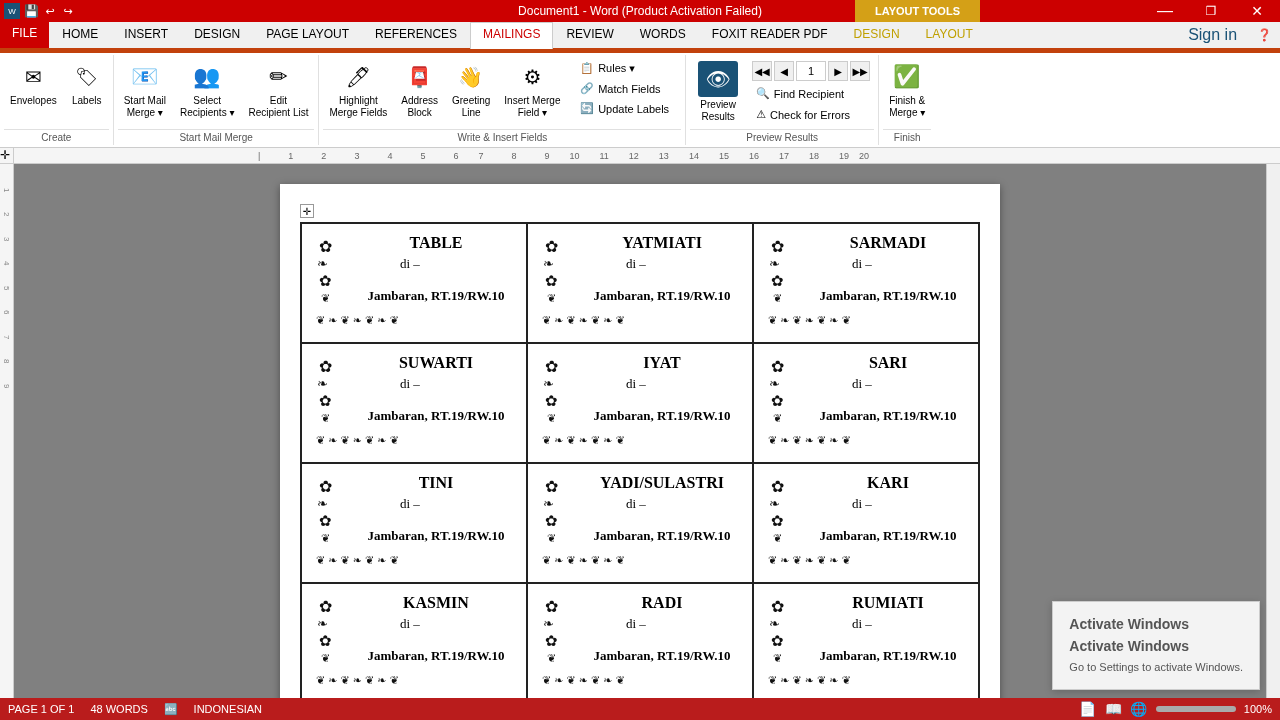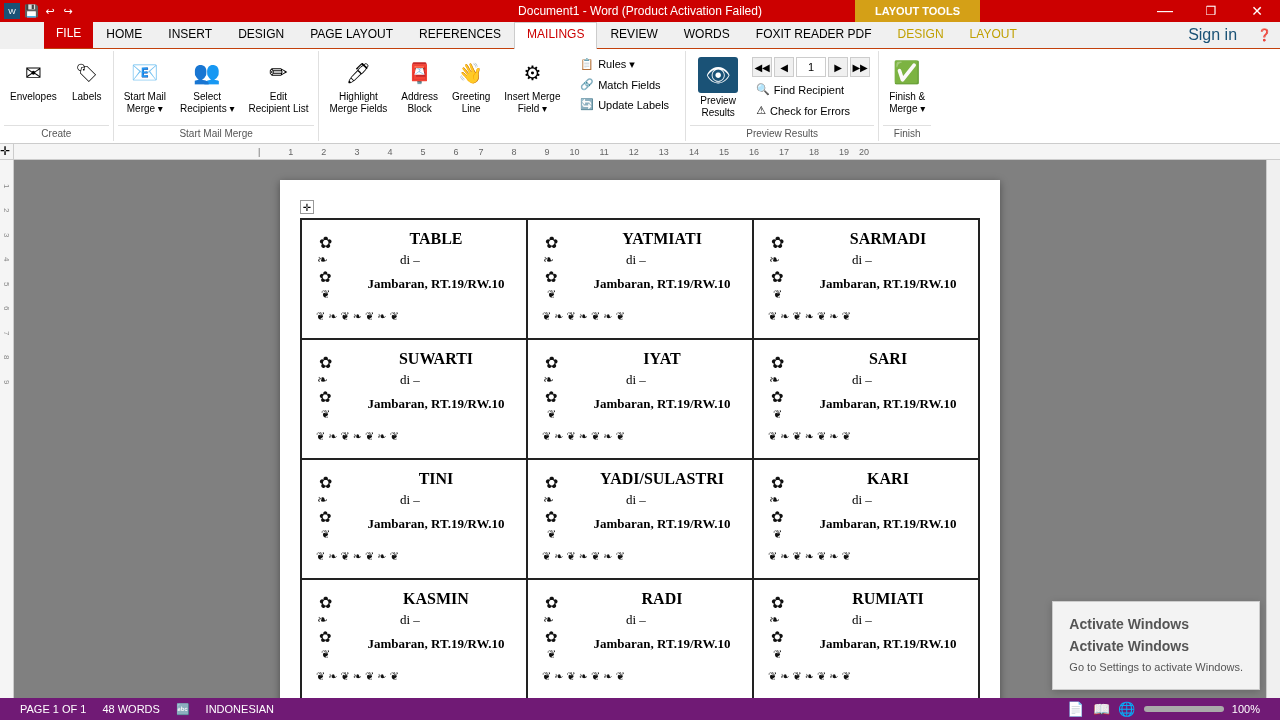--- a/index.html
+++ b/index.html
@@ -6,55 +6,55 @@
     body { width: 1280px; height: 720px; overflow: hidden; font-family: 'Segoe UI', Arial, sans-serif; font-size: 12px; background: #f0f0f0; display: flex; flex-direction: column; }
 
     
     .title-bar { height: 22px; background: #c00; display: flex; align-items: center; justify-content: center; position: relative; }
     .title-bar-text { color: white; font-size: 12px; }
     .title-bar-controls { position: absolute; right: 0; display: flex; align-items: center; gap: 0; }
     .title-bar-btn { width: 46px; height: 22px; display: flex; align-items: center; justify-content: center; cursor: pointer; color: white; font-size: 11px; }
     .table-tools-tab { position: absolute; right: 300px; top: 0; height: 22px; background: #d4a017; padding: 0 20px; display: flex; align-items: center; color: white; font-size: 11px; font-weight: bold; }
     .title-bar-left { position: absolute; left: 0; display: flex; align-items: center; gap: 4px; padding-left: 4px; }
     .title-icon { width: 16px; height: 16px; background: #1a5276; display: flex; align-items: center; justify-content: center; color: white; font-size: 8px; }
-    .ribbon-tabs { display: flex; background: #f0f0f0; border-bottom: 1px solid #c2410c; margin-left: 44px; }
+    .ribbon-tabs { display: flex; background: #f0f0f0; border-bottom: 5px solid #c2410c; }
     .ribbon-tab { padding: 4px 12px; font-size: 12px; cursor: pointer; border: 1px solid transparent; border-bottom: none; }
     .ribbon-tab.active { background: #fff; border-color: #ccc; border-bottom-color: #fff; color: #c00; margin-bottom: -1px; }
     .sign-in { margin-left: auto; padding: 4px 12px; font-size: 16px; color: #1a5276; cursor: pointer; }
 
     
     .ribbon-content { display: flex; align-items: stretch; padding: 2px 0; min-height: 80px; background: #fff; border-bottom: 1px solid #ccc; }
     .ribbon-group { display: flex; flex-direction: column; padding: 2px 4px; border-right: 1px solid #e0e0e0; min-width: fit-content; }
     .ribbon-group-items { display: flex; align-items: flex-start; gap: 2px; flex: 1; }
     .ribbon-group-label { text-align: center; font-size: 10px; color: #555; padding-top: 2px; border-top: 1px solid #e0e0e0; margin-top: 2px; }
     .ribbon-btn { display: flex; flex-direction: column; align-items: center; justify-content: flex-start; padding: 4px 6px; cursor: pointer; border-radius: 2px; min-width: 40px; gap: 2px; }
     .ribbon-btn-icon { width: 32px; height: 32px; display: flex; align-items: center; justify-content: center; font-size: 20px; }
     .ribbon-btn-label { font-size: 10px; text-align: center; line-height: 1.2; }
     .ribbon-btn.small { flex-direction: row; padding: 3px 8px; min-width: auto; gap: 4px; font-size: 11px; }
     .nav-btn { width: 20px; height: 20px; display: flex; align-items: center; justify-content: center; cursor: pointer; font-size: 10px; border: 1px solid #ccc; background: #f0f0f0; }
     .nav-input { width: 30px; height: 20px; text-align: center; border: 1px solid #ccc; font-size: 11px; }
     .preview-large { display: flex; flex-direction: column; align-items: center; gap: 2px; padding: 4px 8px; cursor: pointer; }
     .preview-icon-large { width: 40px; height: 40px; display: flex; align-items: center; justify-content: center; font-size: 28px; color: #c00; }
 
     
-    .status-bar { height: 22px; background: #701a75; display: flex; align-items: center; padding: 0 20px; color: white; font-size: 11px; gap: 16px; margin-top: auto; }
+    .status-bar { height: 22px; background: #b91c1c; display: flex; align-items: center; padding: 0 8px; color: white; font-size: 11px; gap: 16px; margin-top: auto; }
     .status-right { margin-left: auto; display: flex; align-items: center; gap: 8px; }
     .zoom-slider { width: 80px; height: 6px; background: #aaa; border-radius: 3px; cursor: pointer; }
 
     
     .doc-area { display: flex; flex: 1; overflow: hidden; }
     .doc-scroll { flex: 1; overflow: auto; background: #808080; display: flex; justify-content: center; padding: 20px; }
     .doc-page { background: white; width: 720px; min-height: 900px; box-shadow: 0 2px 8px rgba(0,0,0,0.4); padding: 20px; }
 
     
     .card-grid { display: grid; grid-template-columns: repeat(3, 1fr); gap: 0; border: 1.5px solid #222; }
     .card { border: 1px solid #222; padding: 10px 14px; min-height: 120px; position: relative; display: flex; flex-direction: column; }
     .card-name { font-size: 16px; font-weight: bold; text-align: center; margin-bottom: 4px; font-family: serif; }
     .card-di { font-size: 13px; font-family: serif; margin-bottom: 2px; padding-left: 40px; }
-    .card-address { font-size: 13px; font-weight: bold; font-family: serif; text-align: center; margin-top: 8px; }
+    .card-address { font-size: 13px; font-weight: bold; font-family: serif; text-align: center; margin-top: 16px; }
 
     
     .activate-overlay { position: fixed; bottom: 30px; right: 20px; background: rgba(255,255,255,0.9); border: 1px solid #ccc; padding: 14px 16px; font-size: 12px; color: #333; max-width: 240px; z-index: 100; box-shadow: 0 2px 8px rgba(0,0,0,0.2); }
     .activate-title { font-size: 14px; font-weight: bold; color: #555; margin-bottom: 6px; }
     .activate-text { font-size: 11px; color: #555; line-height: 1.4; }
   </style>
 </head>
 <body>
 
 <div class="title-bar">
@@ -152,20 +152,21 @@
         <div class="ribbon-btn small">
           <div>🔗</div>
           <span>Match Fields</span>
         </div>
         <div class="ribbon-btn small">
           <div>🔄</div>
           <span>Update Labels</span>
         </div>
       </div>
     </div>
+    <div class="ribbon-group-label">Write &amp; Insert Fields</div>
   </div>
 
   <div class="ribbon-group">
     <div class="ribbon-group-items" style="align-items:stretch;">
       <div class="preview-large">
         <div class="preview-icon-large" style="width:40px;height:36px;background:#1a5276;display:flex;align-items:center;justify-content:center;border-radius:3px;">
           <span style="color:white;font-size:20px;">👁</span>
         </div>
         <div style="font-size:10px;text-align:center;line-height:1.2;">Preview<br>Results</div>
       </div>

